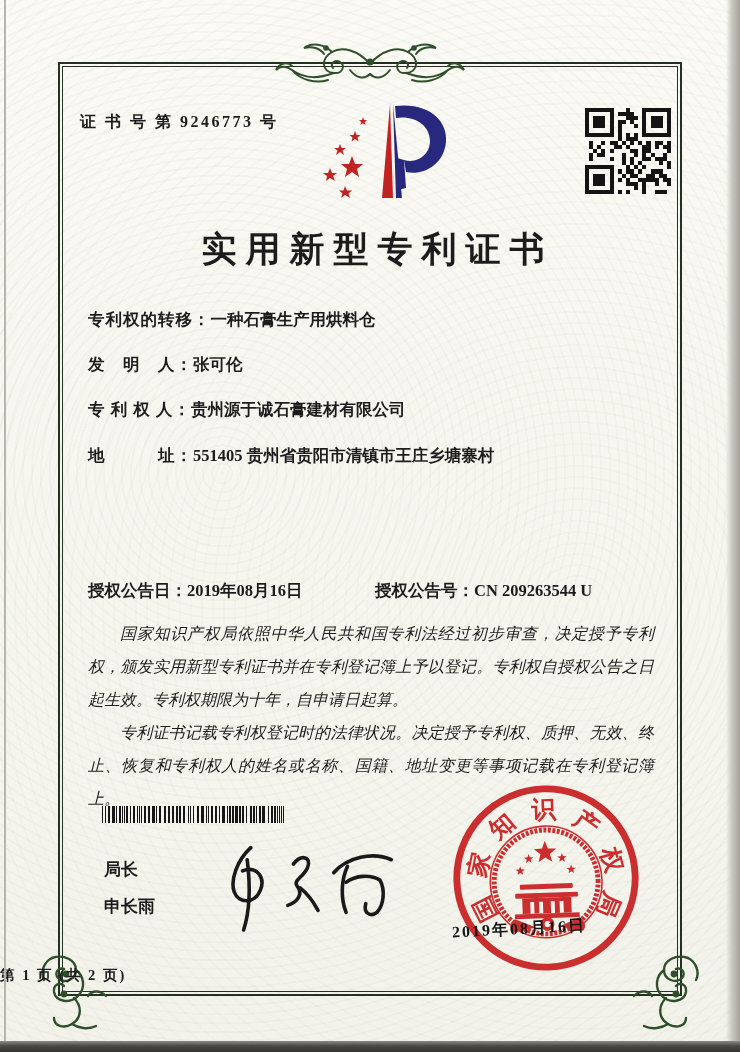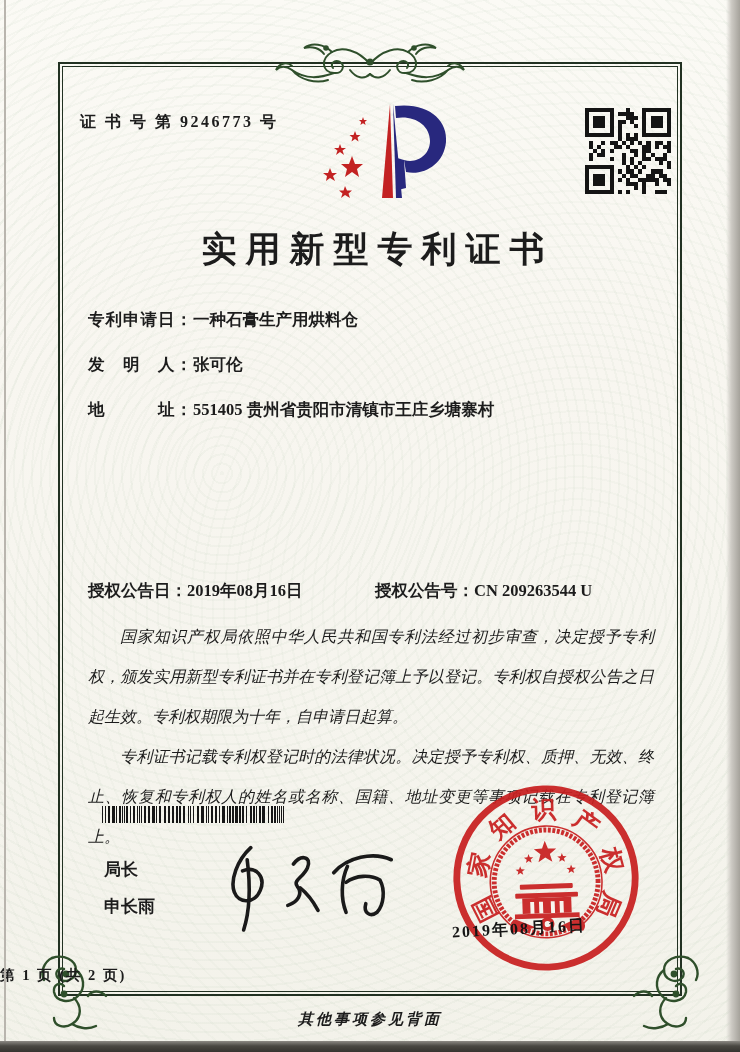--- a/index.html
+++ b/index.html
@@ -47,21 +47,21 @@
     font-size:35px;font-weight:700;letter-spacing:9px;text-indent:9px;padding-left:6px;}
   
   .fields{position:absolute;left:88px;top:309px;width:566px;}
   .field-row{height:45.2px;font-size:16.5px;font-weight:600;white-space:nowrap;}
   .field-row .lbl{letter-spacing:1px;}
   .grant-row{position:absolute;left:88px;top:580px;width:566px;height:34px;
     font-size:16.5px;font-weight:600;white-space:nowrap;}
   .grant-no{position:absolute;left:287px;top:0;}
   
   .law-text{position:absolute;left:88px;top:617px;width:566px;
-    font-size:16px;line-height:40px;text-align:justify;font-style:italic;}
+    font-size:16px;line-height:33px;text-align:justify;font-style:italic;}
   .law-text p{text-indent:2em;}
   
   .barcode{position:absolute;left:102px;top:806px;width:184px;height:17px;}
   
   .comm{position:absolute;left:104px;top:858px;font-size:17px;font-weight:600;}
   .comm div{margin-bottom:14px;}
   .signature{position:absolute;left:196px;top:832px;width:205px;height:100px;
     transform:rotate(-2deg);}
   
   .seal{position:absolute;left:448px;top:780px;width:196px;height:196px;
@@ -369,24 +369,27 @@
         <rect x="17" y="20" width="1" height="1" fill="#141414"></rect>
         <rect x="18" y="20" width="1" height="1" fill="#141414"></rect>
         <rect x="19" y="20" width="1" height="1" fill="#141414"></rect>
       </svg>
   </div>
 
   <div class="title">实用新型专利证书</div>
 
   <div class="fields">
     <div class="field-row">
-      <span class="lbl">专利申请日：</span><span class="val">一种石膏生产用烘料仓</span>
+      <span class="lbl">专利权的转移：</span><span class="val">一种石膏生产用烘料仓</span>
     </div>
     <div class="field-row">
       <span class="lbl">发　明　人：</span><span class="val">张可伦</span>
+    </div>
+    <div class="field-row">
+      <span class="lbl">专 利 权 人：</span><span class="val">贵州源于诚石膏建材有限公司</span>
     </div>
     <div class="field-row">
       <span class="lbl">地　　　址：</span><span class="val">551405 贵州省贵阳市清镇市王庄乡塘寨村</span>
     </div>
   </div>
 
   <div class="grant-row">
     <span>授权公告日：</span><span>2019年08月16日</span>
     <span class="grant-no">
       <span>授权公告号：</span><span>CN 209263544 U</span>
@@ -508,18 +511,17 @@
           <circle cx="0" cy="47" r="7"></circle>
           <circle cx="0" cy="47" r="3" fill="#f8f6f0"></circle>
           <path d="M-33,41 C-38,45 -40,51 -36,55 L-12,50 Z"></path>
           <path d="M33,41 C38,45 40,51 36,55 L12,50 Z"></path>
         </g>
       </svg>
   </div>
   <div class="seal-date">2019年08月16日</div>
 
   <div class="page-info">第 1 页 (共 2 页)</div>
-  <div class="back-note">其他事项参见背面</div>
 
   <div class="edge-left"></div>
   <div class="edge-right"></div>
   <div class="edge-bottom"></div>
 </div>
 
 </body></html>

